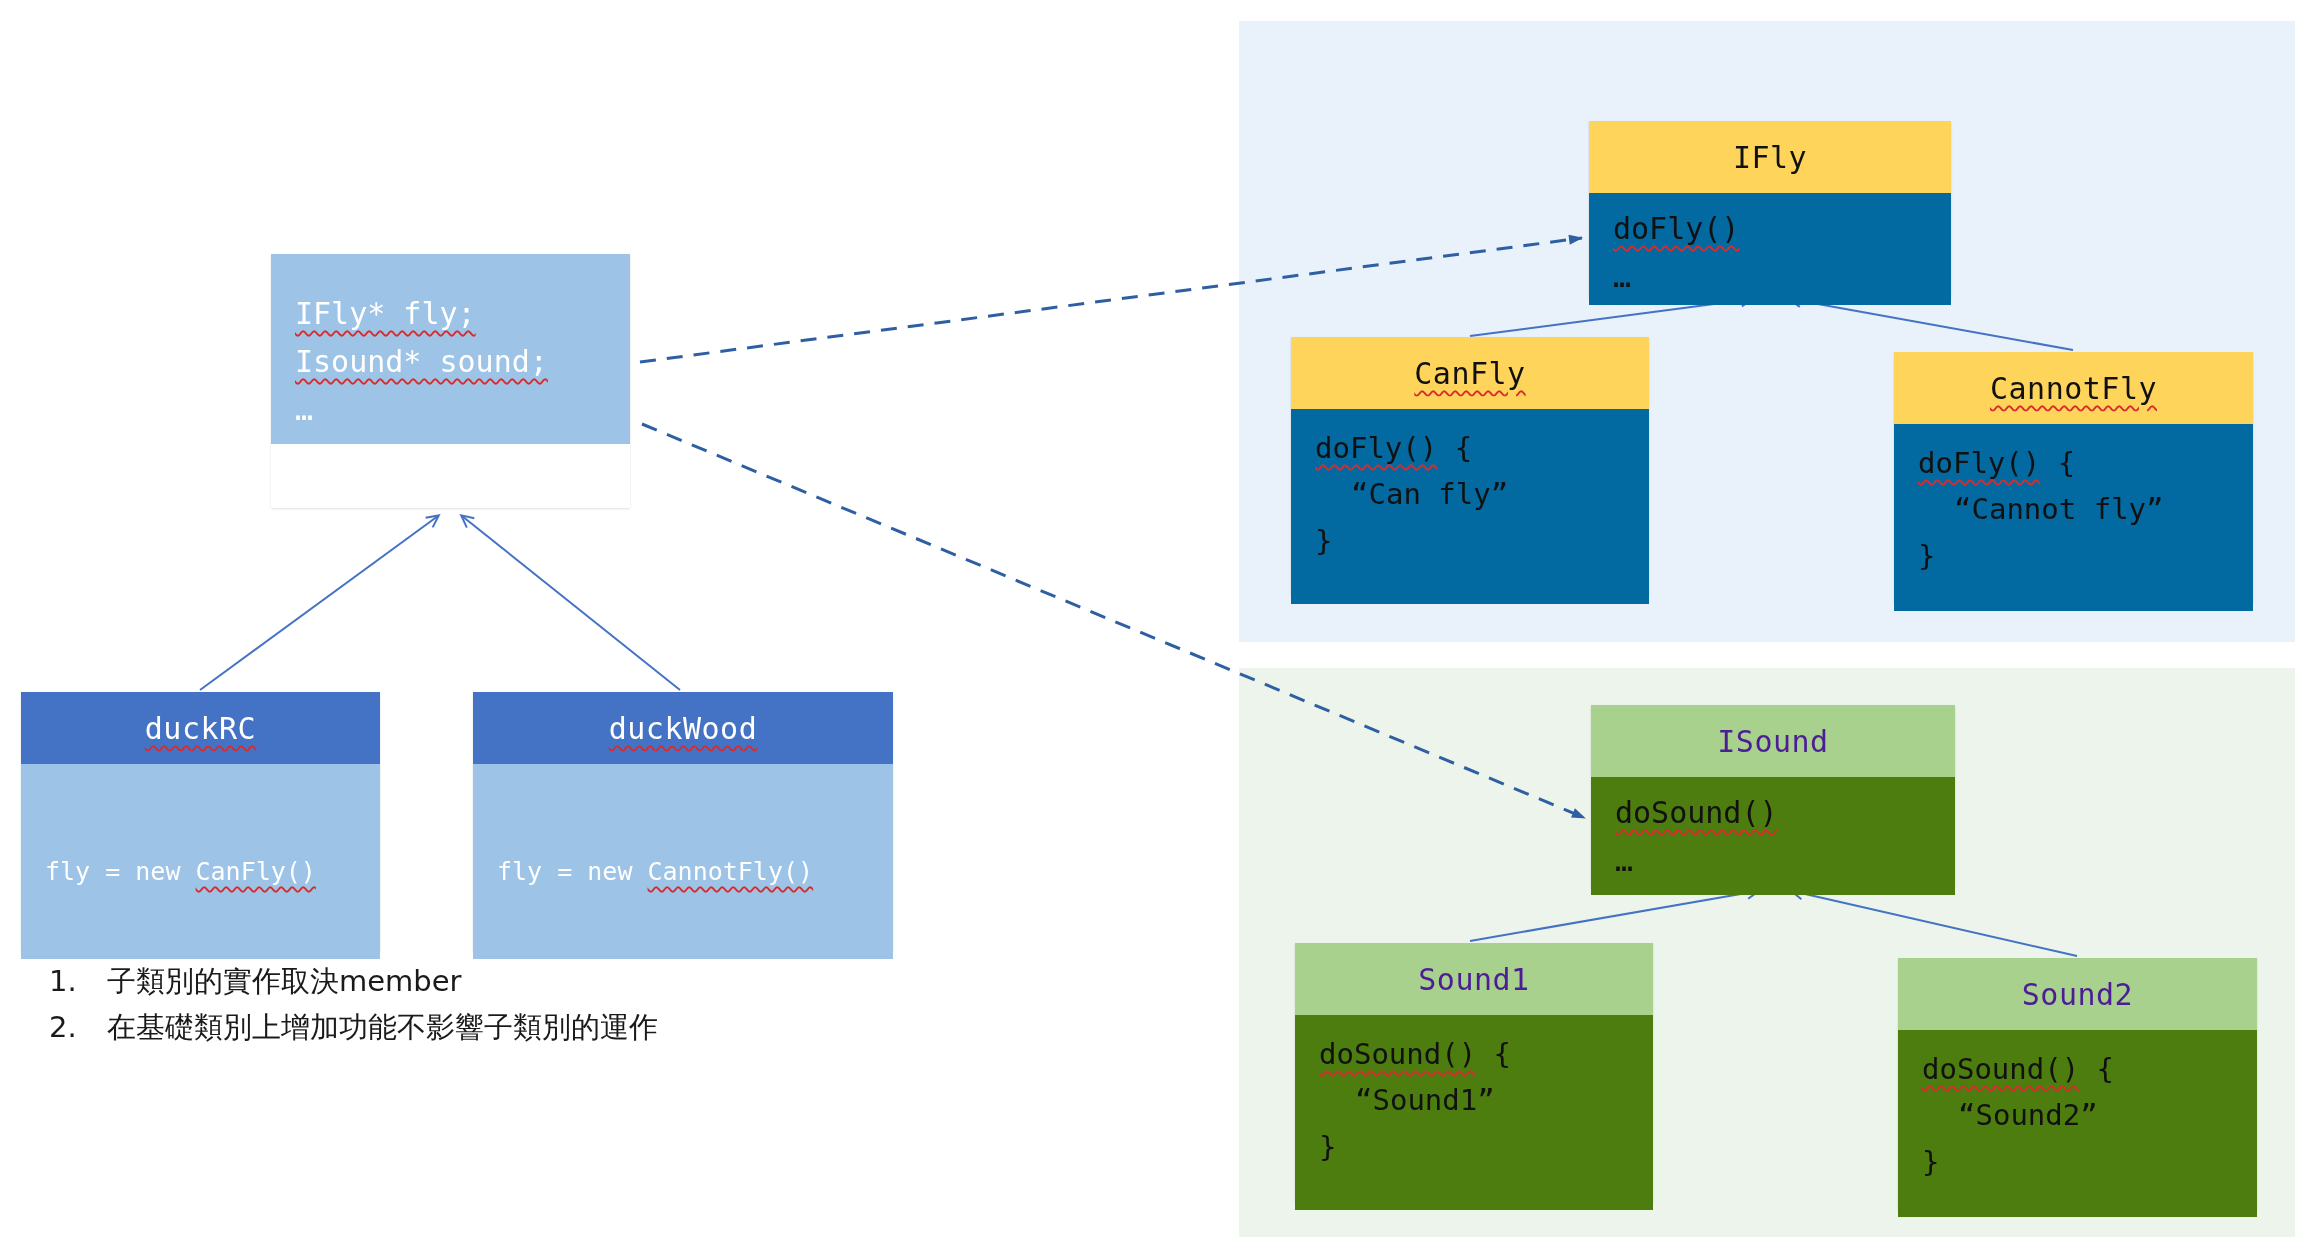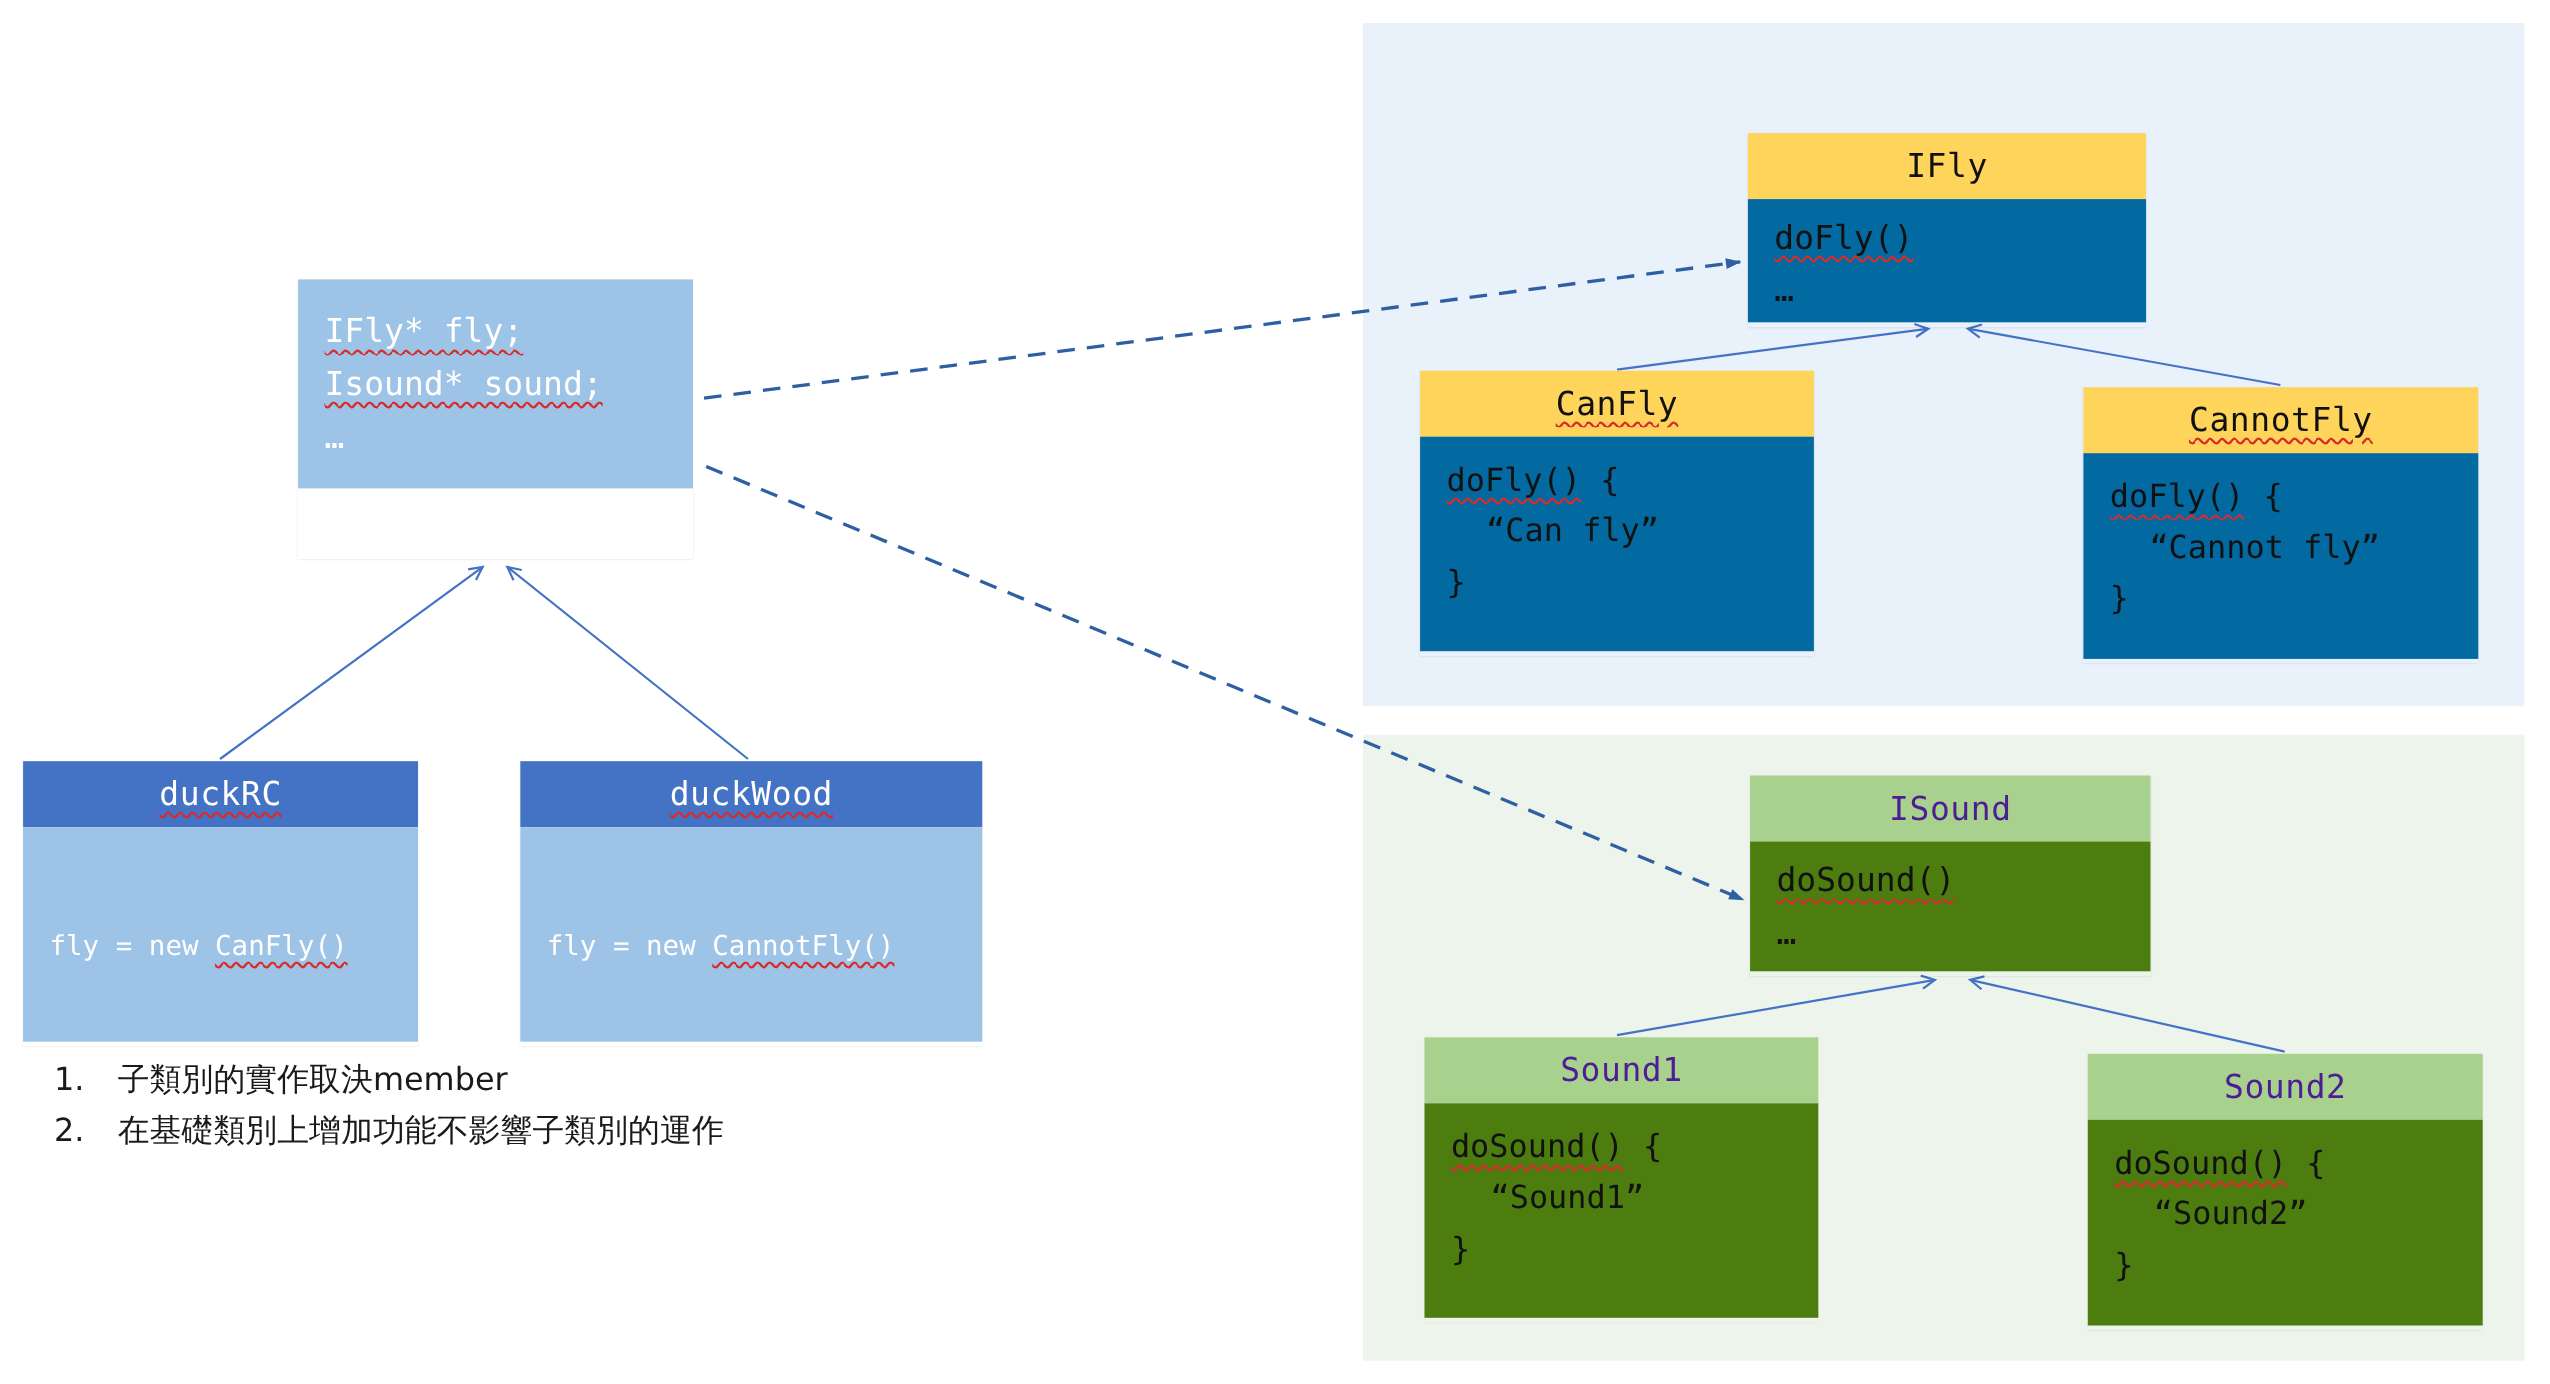--- a/index.html
+++ b/index.html
@@ -7,31 +7,31 @@
   body { font-family:"DejaVu Sans", sans-serif; }
   .stage { position:relative; width:2318px; height:1258px; background:#ffffff; overflow:hidden; }
 
   .panel { position:absolute; z-index:0; }
   .panel-fly   { background:#e9f1fb; }
   .panel-sound { background:#ecf4ec; }
 
   .arrow-layer { position:absolute; left:0; top:0; width:2318px; height:1258px; z-index:1; }
 
   .cls { position:absolute; z-index:2; font-family:"DejaVu Sans Mono","Liberation Mono",monospace; box-shadow:0 1px 2px rgba(0,0,0,0.12); }
-  .hdr { height:60px; display:flex; align-items:center; justify-content:center; font-size:30px; letter-spacing:0.5px; }
+  .hdr { height:72px; display:flex; align-items:center; justify-content:center; font-size:30px; letter-spacing:0.5px; }
   .body { height:calc(100% - 64px); padding:16px 24px; font-size:29px; line-height:1.6; }
 
   .blue  .hdr { background:#4472c4; color:#ffffff; }
   .blue  .body{ background:#9dc3e6; color:#ffffff; }
   .yellow .hdr { background:#ffd45a; color:#111111; }
   .yellow .body{ background:#0369a1; color:#111111; }
   .green .hdr { background:#a9d18e; color:#4c1d95; }
   .green .body{ background:#4d7c0f; color:#111111; }
 
-  .duck-body { padding-top:24px; font-size:30px; }
+  .duck-body { padding-top:36px; font-size:30px; }
   .ctor-body { padding-top:88px; font-size:25px; }
   .iface-body { padding-top:12px; font-size:30px; }
 
   .line { white-space:pre; }
   .ind { padding-left:36px; }
 
   .sq {
     text-decoration-line: underline;
     text-decoration-style: wavy;
     text-decoration-color: #d92b2b;

